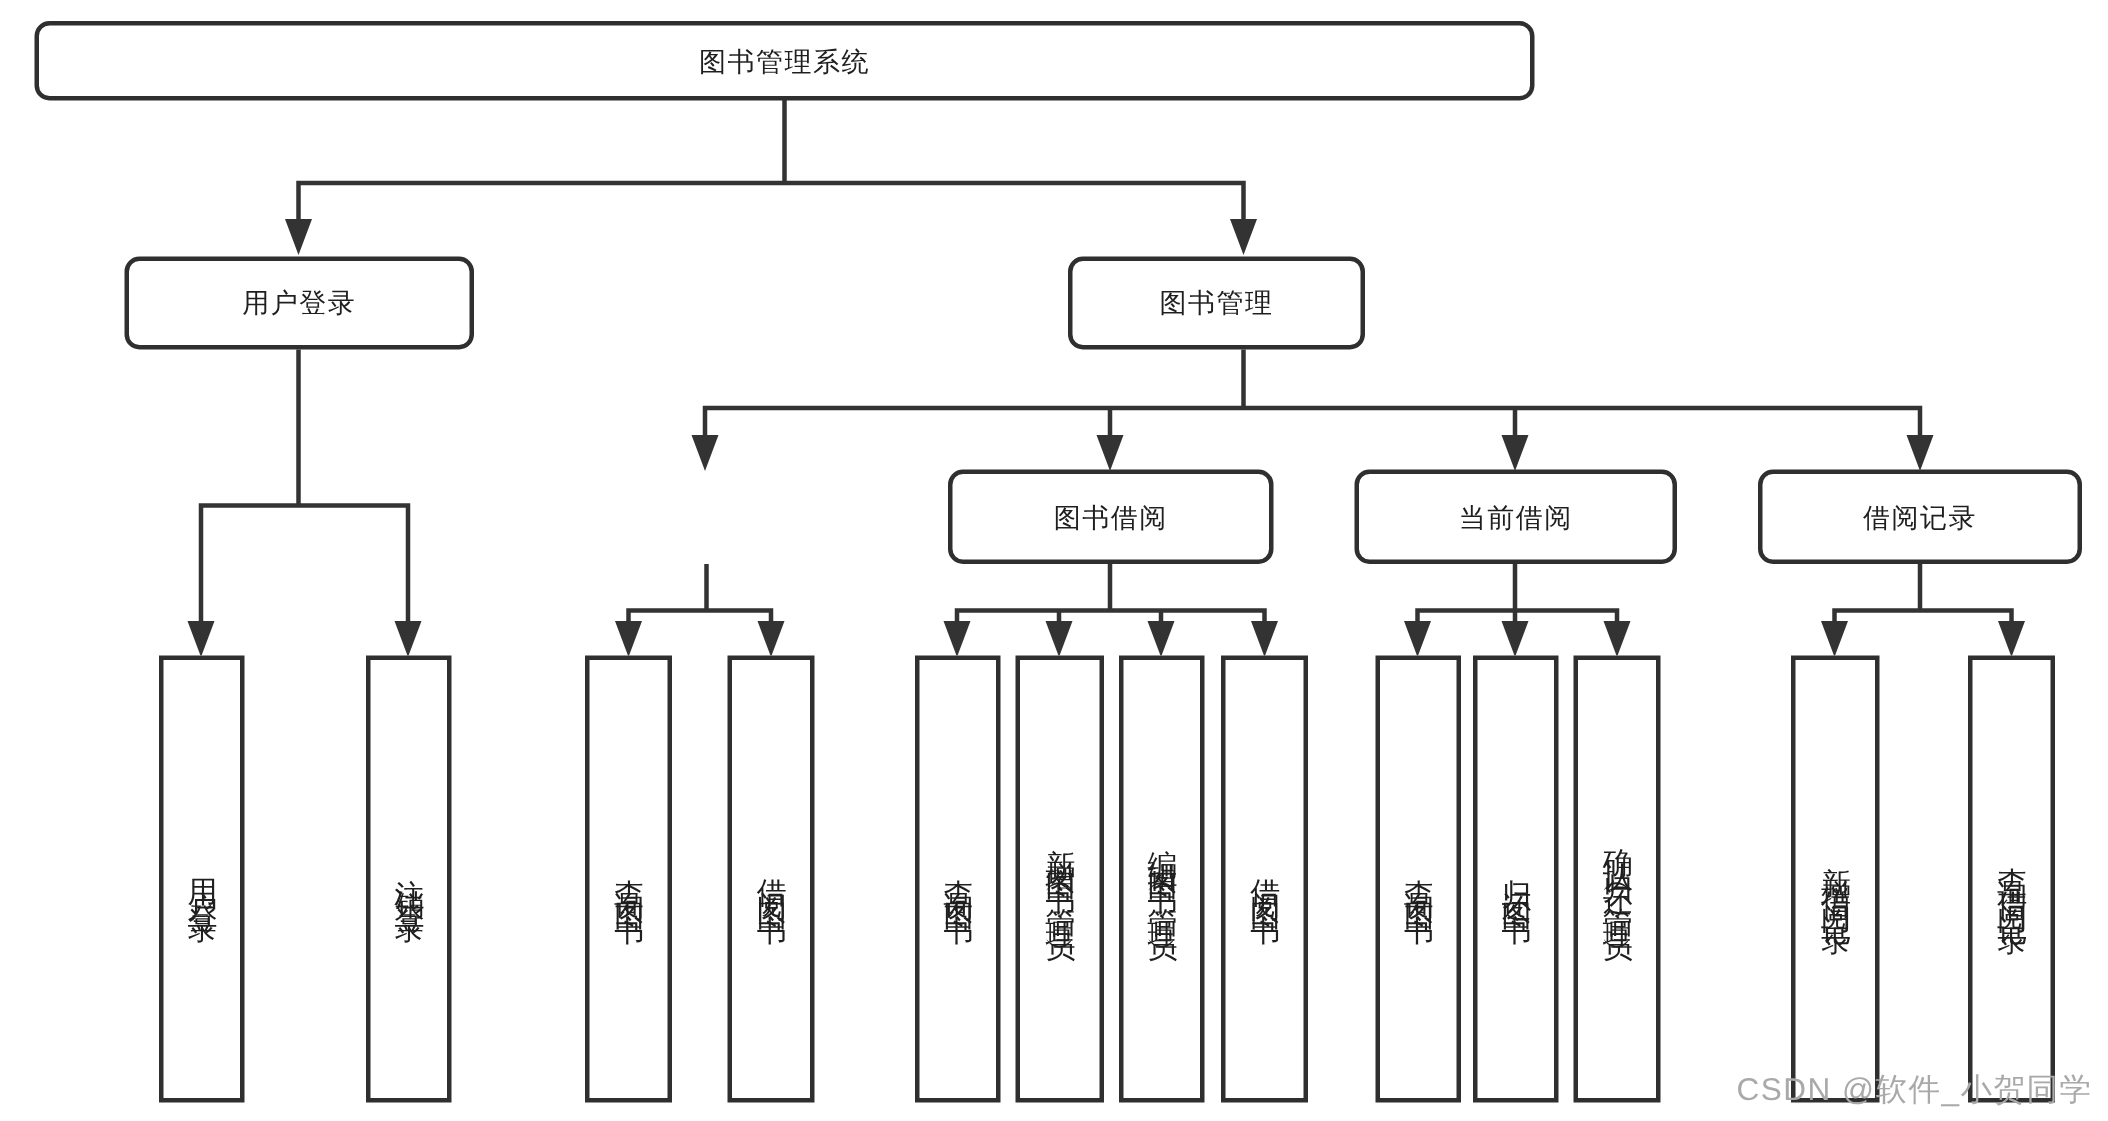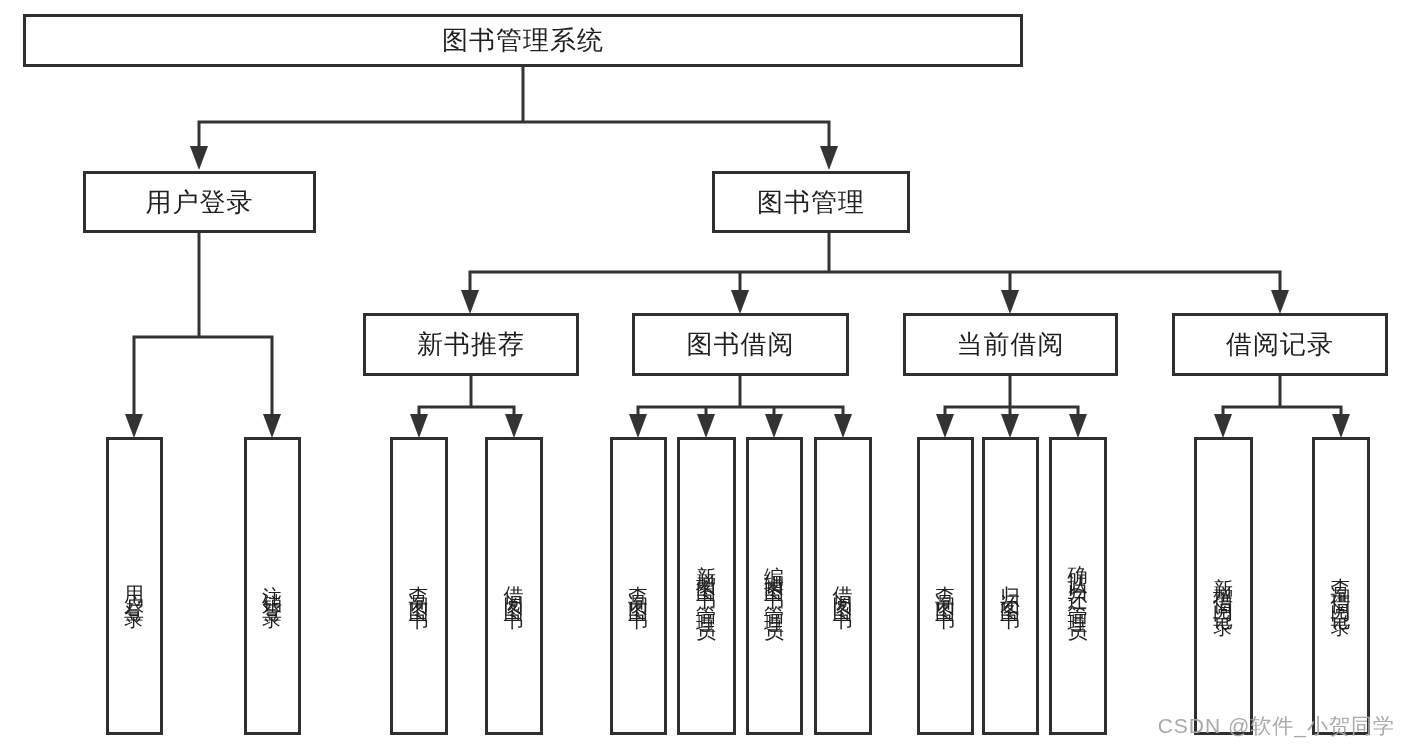--- a/index.html
+++ b/index.html
@@ -6,21 +6,21 @@
   .stage{
     position:relative;width:1405px;height:747px;background:#ffffff;overflow:hidden;
     font-family:"Liberation Sans","DejaVu Sans",sans-serif;
   }
   .wires{position:absolute;left:0;top:0;}
   .node{
     position:absolute;box-sizing:border-box;background:#ffffff;
     border:3px solid #2f2f2f;display:flex;align-items:center;justify-content:center;
     color:#1f1f1f;
   }
-  .nh{font-size:26px;letter-spacing:1px;}
+  .nh{font-size:18px;letter-spacing:1px;border-radius:10px;}
   .nv .vt{
     writing-mode:vertical-rl;text-orientation:mixed;
     font-size:20px;line-height:1.1;letter-spacing:8px;color:#1f1f1f;
     white-space:nowrap;
   }
   .watermark{
     position:absolute;right:10px;top:712px;font-size:21px;color:#a9a9a9;
     letter-spacing:1px;white-space:nowrap;
   }
 </style>
@@ -72,23 +72,20 @@
     <span>图书管理系统</span>
   </div>
 
   <div class="node nh" style="left:83px;top:171px;width:233px;height:62px">
     <span>用户登录</span>
   </div>
   <div class="node nh" style="left:712px;top:171px;width:198px;height:62px">
     <span>图书管理</span>
   </div>
 
-  <div class="node nh" style="left:363px;top:313px;width:216px;height:63px">
-    <span>新书推荐</span>
-  </div>
   <div class="node nh" style="left:632px;top:313px;width:217px;height:63px">
     <span>图书借阅</span>
   </div>
   <div class="node nh" style="left:903px;top:313px;width:215px;height:63px">
     <span>当前借阅</span>
   </div>
   <div class="node nh" style="left:1172px;top:313px;width:216px;height:63px">
     <span>借阅记录</span>
   </div>
 

